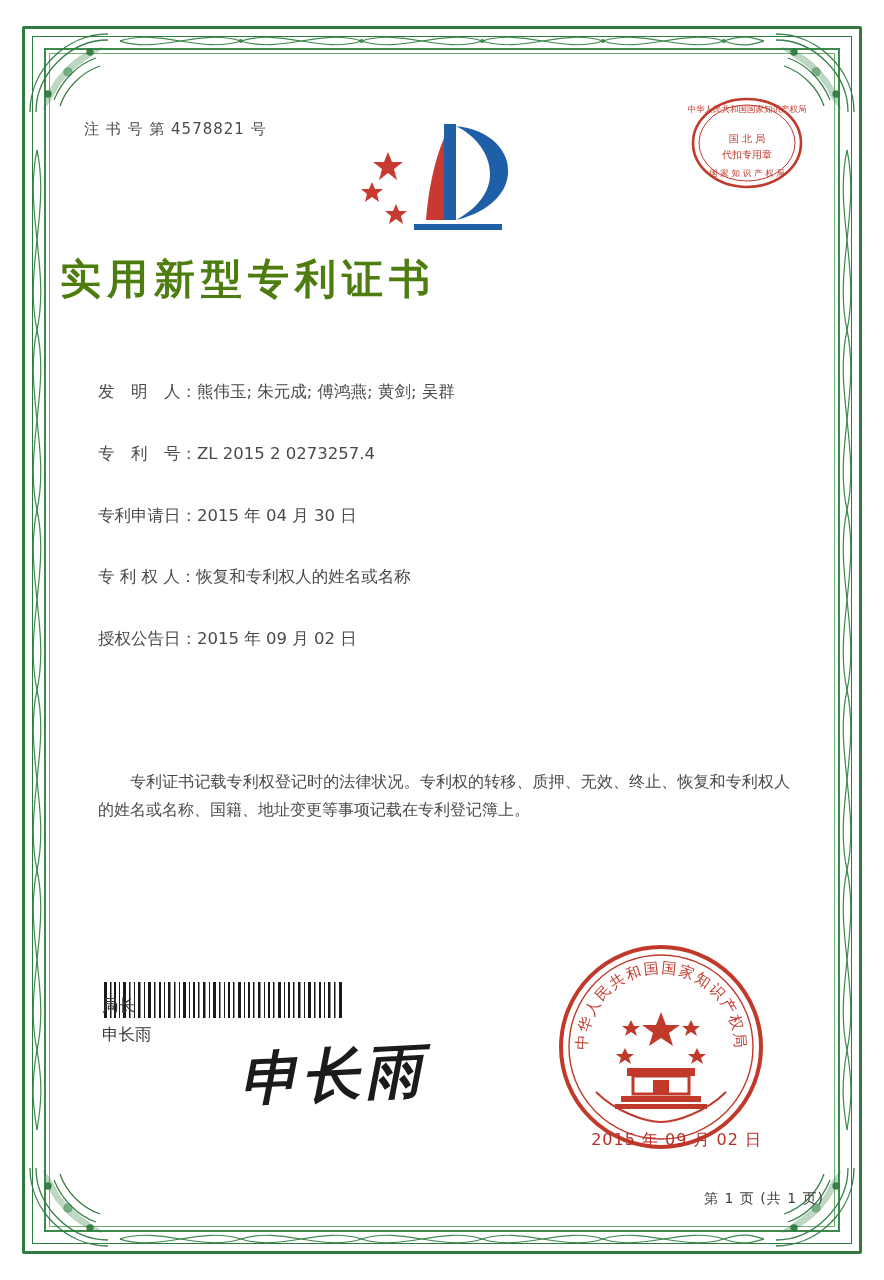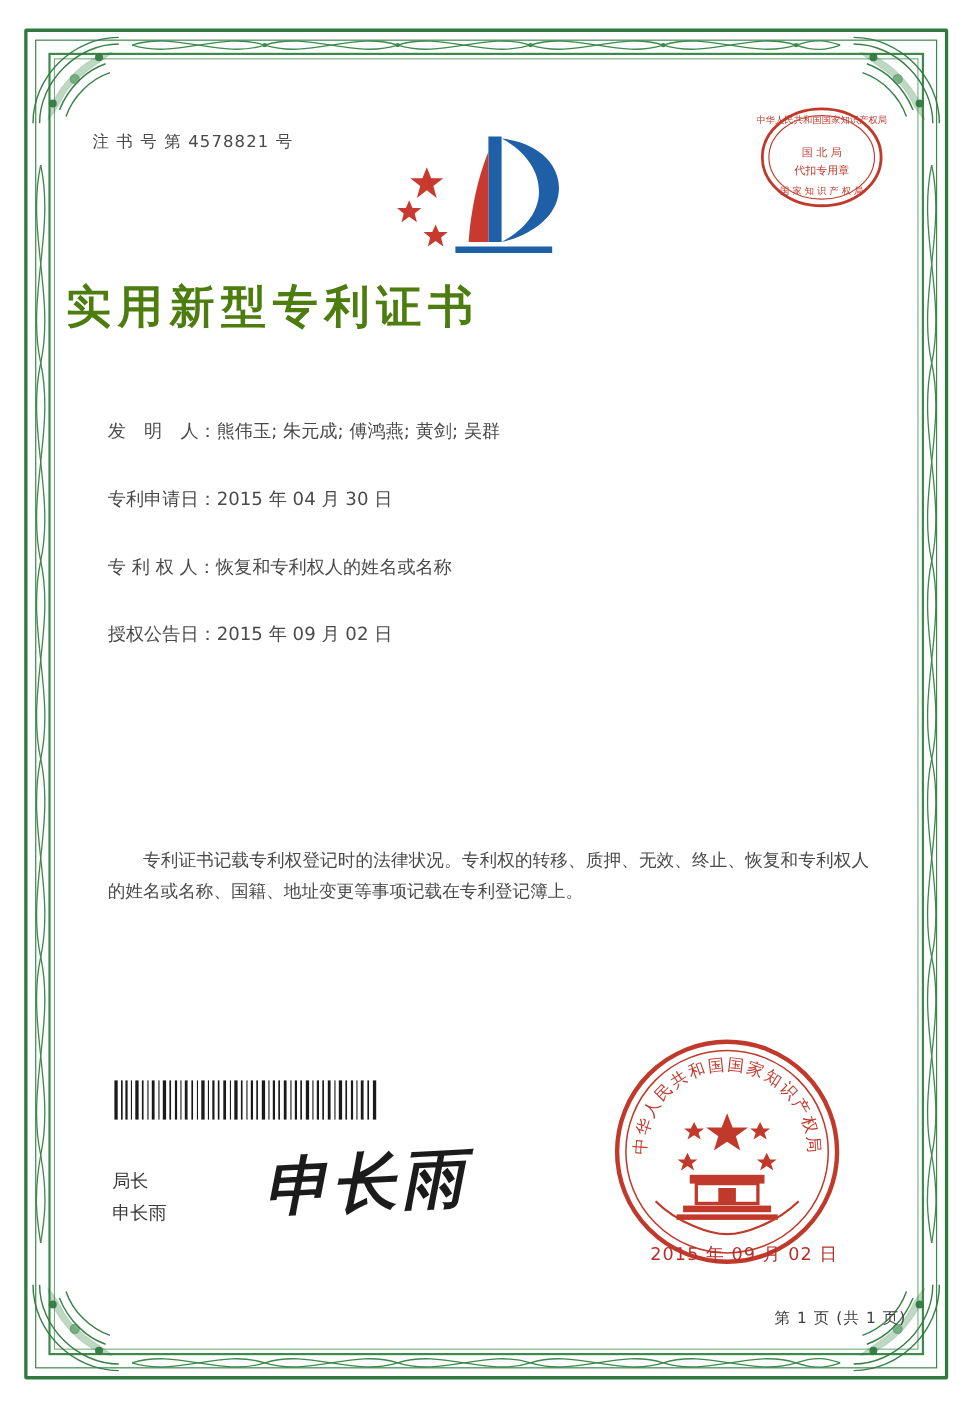--- a/index.html
+++ b/index.html
@@ -158,21 +158,21 @@
     position: absolute;
     left: 42px;
     top: 920px;
     width: 245px;
     height: 36px;
   }
 
   .signature-block {
     position: absolute;
     left: 42px;
-    top: 998px;
+    top: 930px;
     font-size: 16.5px;
     line-height: 1.75;
     color: #3b3b3b;
   }
 
   .handwriting {
     position: absolute;
     left: 180px;
     top: 975px;
     font-size: 58px;
@@ -350,20 +350,23 @@
           <text x="59" y="92" text-anchor="middle" font-size="8.5">国 家 知 识 产 权 局</text>
         </g>
       </svg>
     </div>
 
     <div class="title">实用新型专利证书</div>
 
     <div class="fields">
       <div class="field-row">
         <span class="field-label">发　明　人：</span><span class="field-value">熊伟玉; 朱元成; 傅鸿燕; 黄剑; 吴群</span>
+      </div>
+      <div class="field-row">
+        <span class="field-label">专　利　号：</span><span class="field-value">ZL 2015 2 0273257.4</span>
       </div>
       <div class="field-row">
         <span class="field-label">专利申请日：</span><span class="field-value">2015 年 04 月 30 日</span>
       </div>
       <div class="field-row">
         <span class="field-label">专 利 权 人：</span><span class="field-value">恢复和专利权人的姓名或名称</span>
       </div>
       <div class="field-row">
         <span class="field-label">授权公告日：</span><span class="field-value">2015 年 09 月 02 日</span>
       </div>

